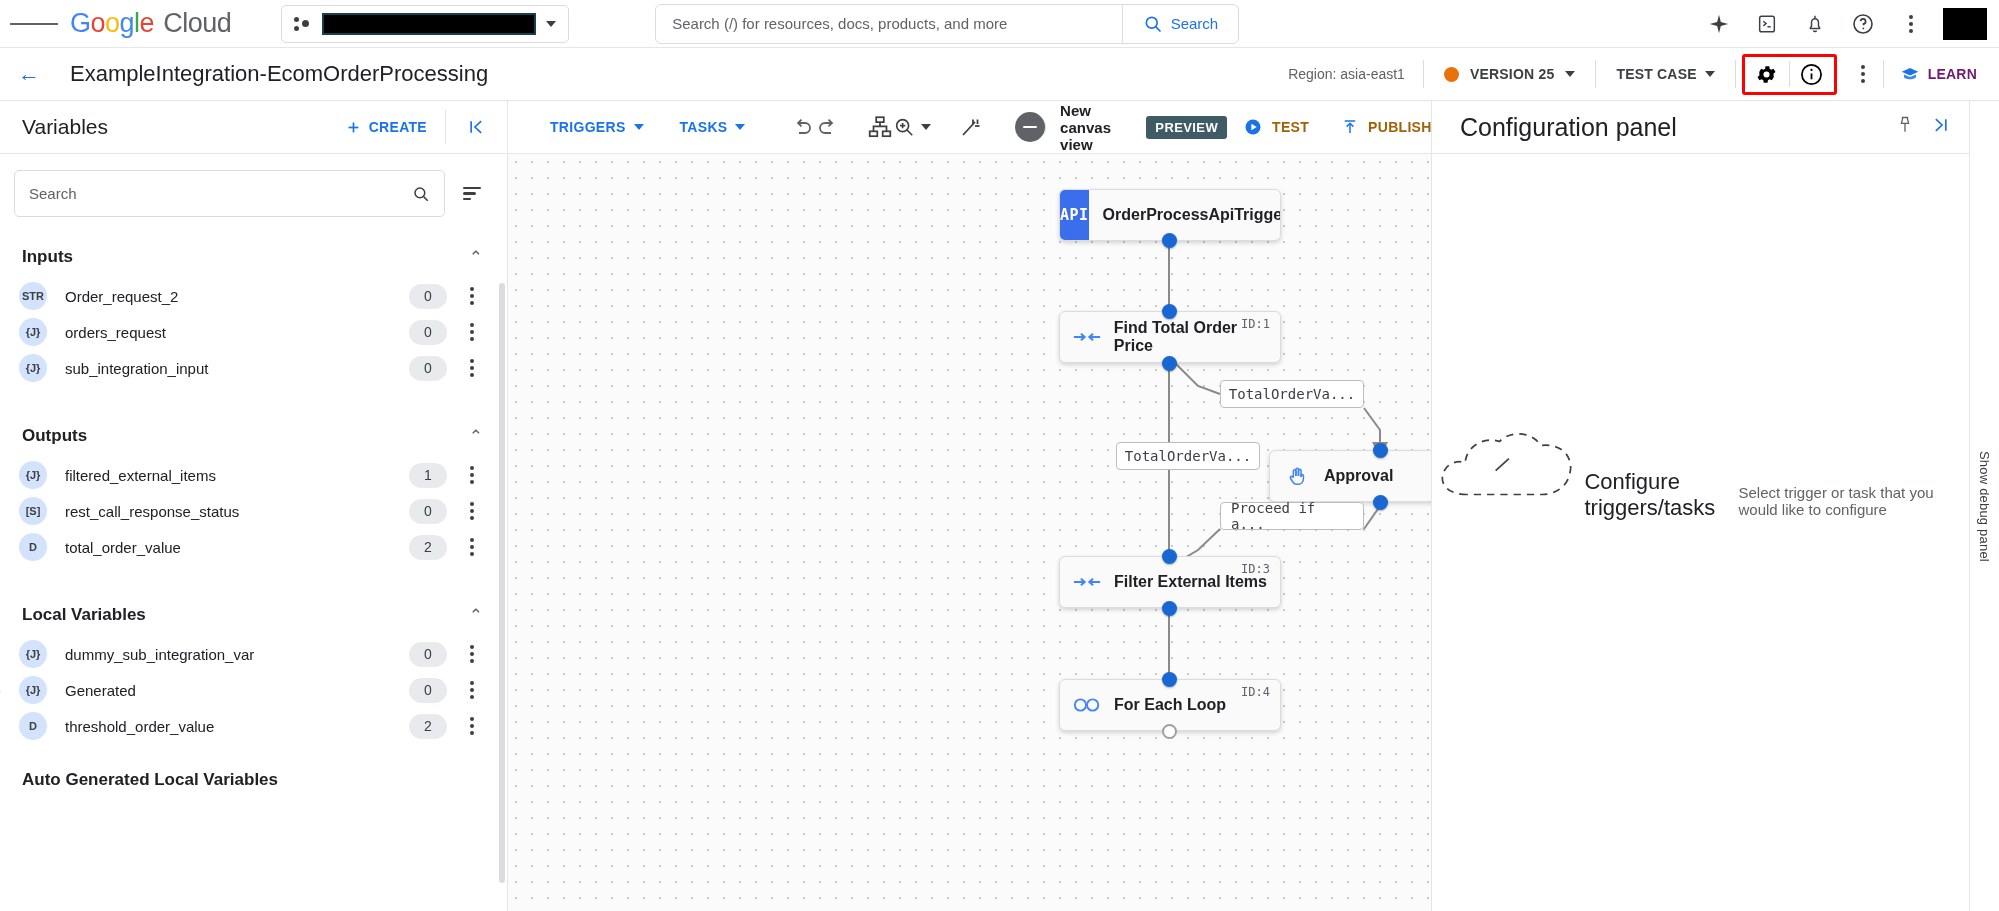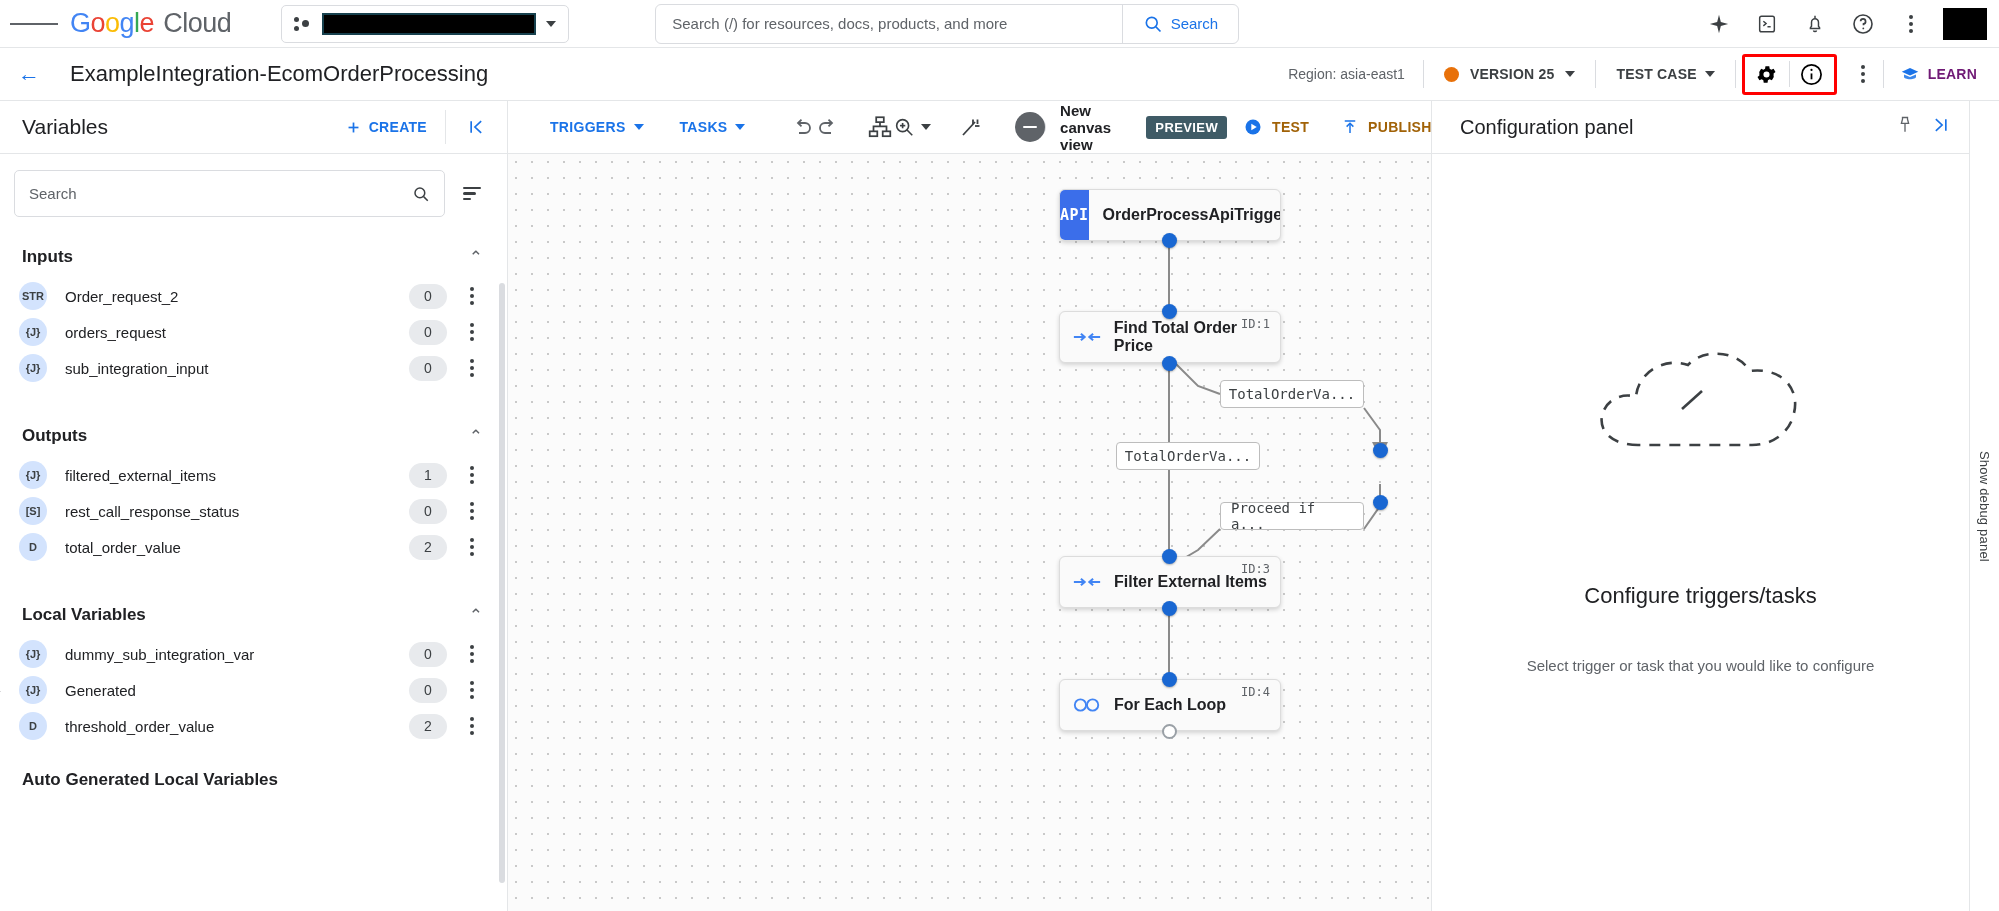--- a/index.html
+++ b/index.html
@@ -135,23 +135,23 @@
   .edge-label {
     position: absolute; height: 28px; background: #fff; border: 1px solid #bdbdbd; border-radius: 4px;
     display: flex; align-items: center; justify-content: center; font-size: 14px; color: #3c4043;
     font-family: "DejaVu Sans Mono", monospace; padding: 0 10px;
   }
   .conn { position: absolute; left: 0; top: 0; width: 100%; height: 100%; pointer-events: none; }
 
   
   .configpanel { width: 538px; min-width: 538px; border-left: 1px solid #e4e6e8; background: #fff; display: flex; flex-direction: column; }
   .cp-head { height: 53px; min-height:53px; display: flex; align-items: center; padding: 0 18px 0 28px; border-bottom: 1px solid #e4e6e8; }
-  .cp-title { font-size: 20px; color: #202124; }
+  .cp-title { font-size: 25px; color: #202124; }
   .cp-actions { margin-left: auto; display: flex; align-items: center; gap: 14px; }
-  .cp-body { flex: 1; display: flex; flex-direction: column; align-items: center; justify-content: center; padding-bottom: 64px; gap: 36px; }
+  .cp-body { flex: 1; display: flex; flex-direction: row; align-items: center; justify-content: center; padding-bottom: 64px; }
   .cp-illus { width: 230px; height: 150px; margin-bottom: 70px; }
   .cp-h { font-size: 22px; color: #202124; margin-bottom: 12px; }
   .cp-sub { font-size: 15px; color: #5f6368; }
 
   .debug-rail { width: 30px; min-width:30px; border-left: 1px solid #e4e6e8; background: #fff; display: flex; align-items: center; justify-content: center; cursor: pointer; }
   .debug-rail span { writing-mode: vertical-rl; font-size: 13px; color: #3c4043; letter-spacing: .2px; }
 </style>
 </head>
 <body>
 
@@ -582,20 +582,32 @@
               <line x1="30" y1="9" x2="19" y2="9"></line>
                 <polyline points="22.5,5.5 18.5,9 22.5,12.5"></polyline>
             </svg>
           </span>
           <span class="nlabel">Find Total Order Price</span>
           <span class="nid">ID:1</span>
         </div>
         <span class="port" style="left:654px; top:150px;"></span>
         <span class="port" style="left:654px; top:202px;"></span>
 
+        <div class="node" style="left:761px; top:296px; width:222px;">
+          <span class="nicon">
+            <svg width="22" height="24" viewBox="0 0 24 24" fill="none" stroke="#4285F4" stroke-width="1.7">
+              <path d="M8 13 V6.5 a1.4 1.4 0 0 1 2.8 0 V12"></path>
+              <path d="M10.8 12 V5 a1.4 1.4 0 0 1 2.8 0 v7"></path>
+              <path d="M13.6 12 V6.2 a1.4 1.4 0 0 1 2.8 0 V13"></path>
+              <path d="M16.4 13 v-1.3 a1.3 1.3 0 0 1 2.6 0 V15 c0 3.6 -2.4 6 -5.6 6 h-2 c-2.6 0 -3.6 -1.6 -4.6 -3.4 L5 14.5 a1.4 1.4 0 0 1 2.3 -1.6 L8 14"></path>
+            </svg>
+          </span>
+          <span class="nlabel">Approval</span>
+
+        </div>
         <span class="port" style="left:865px; top:289px;"></span>
         <span class="port" style="left:865px; top:341px;"></span>
 
         <div class="node" style="left:551px; top:402px; width:222px;">
           <span class="nicon">
             <svg width="30" height="18" viewBox="0 0 32 18" stroke="#4285F4" stroke-width="2.2" fill="none">
               <line x1="2" y1="9" x2="13" y2="9"></line>
                 <polyline points="9.5,5.5 13.5,9 9.5,12.5"></polyline>
               <line x1="30" y1="9" x2="19" y2="9"></line>
                 <polyline points="22.5,5.5 18.5,9 22.5,12.5"></polyline>

